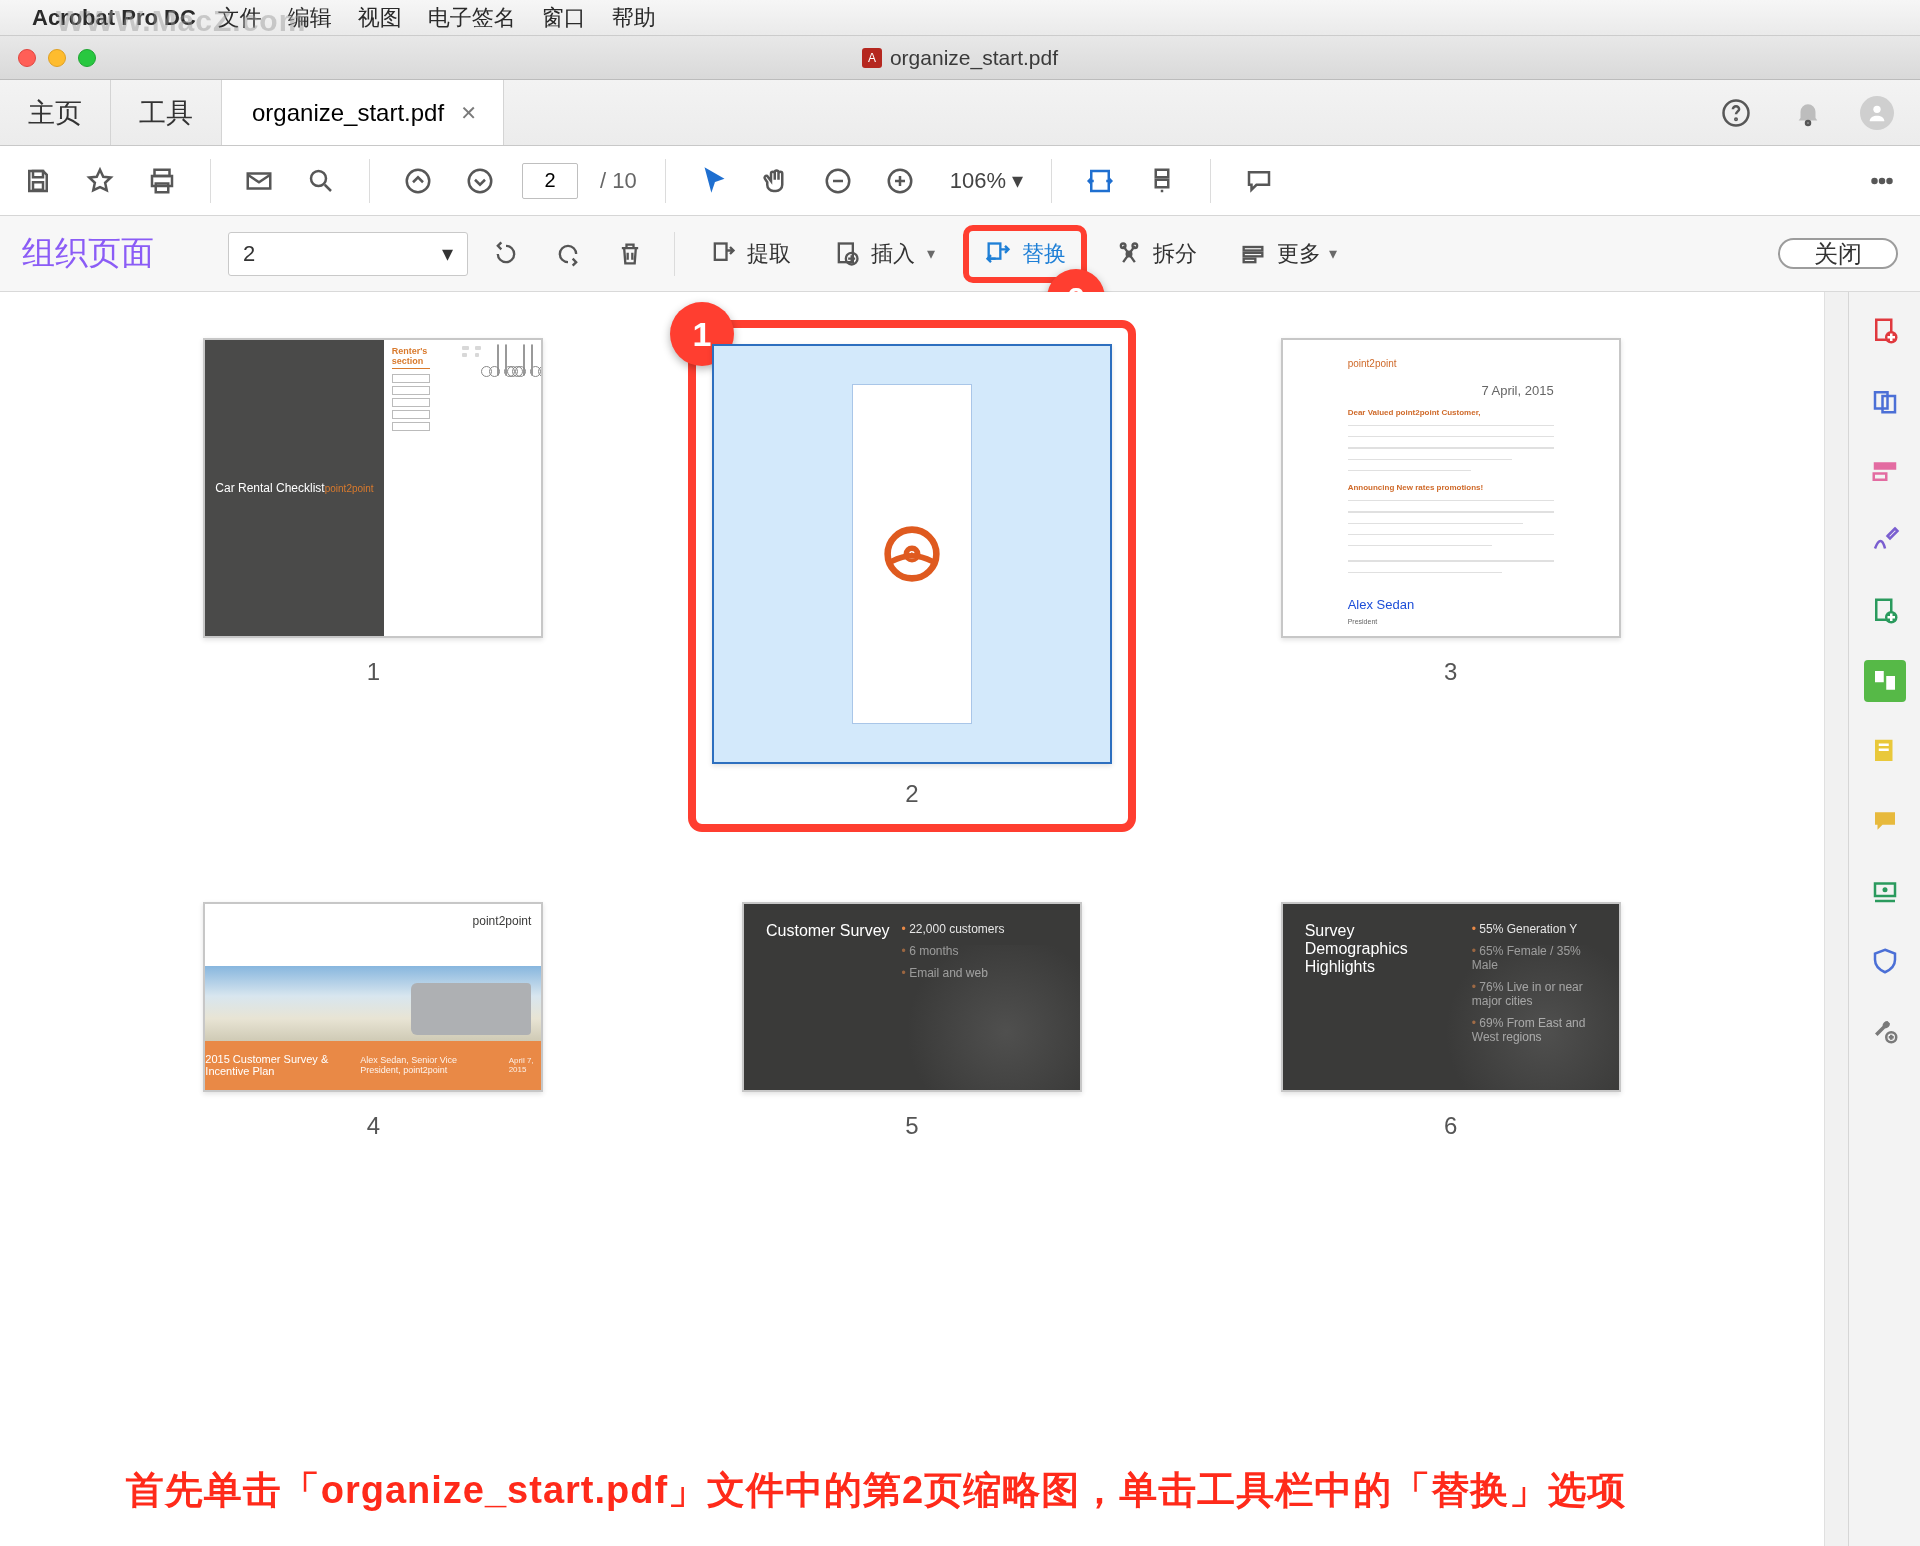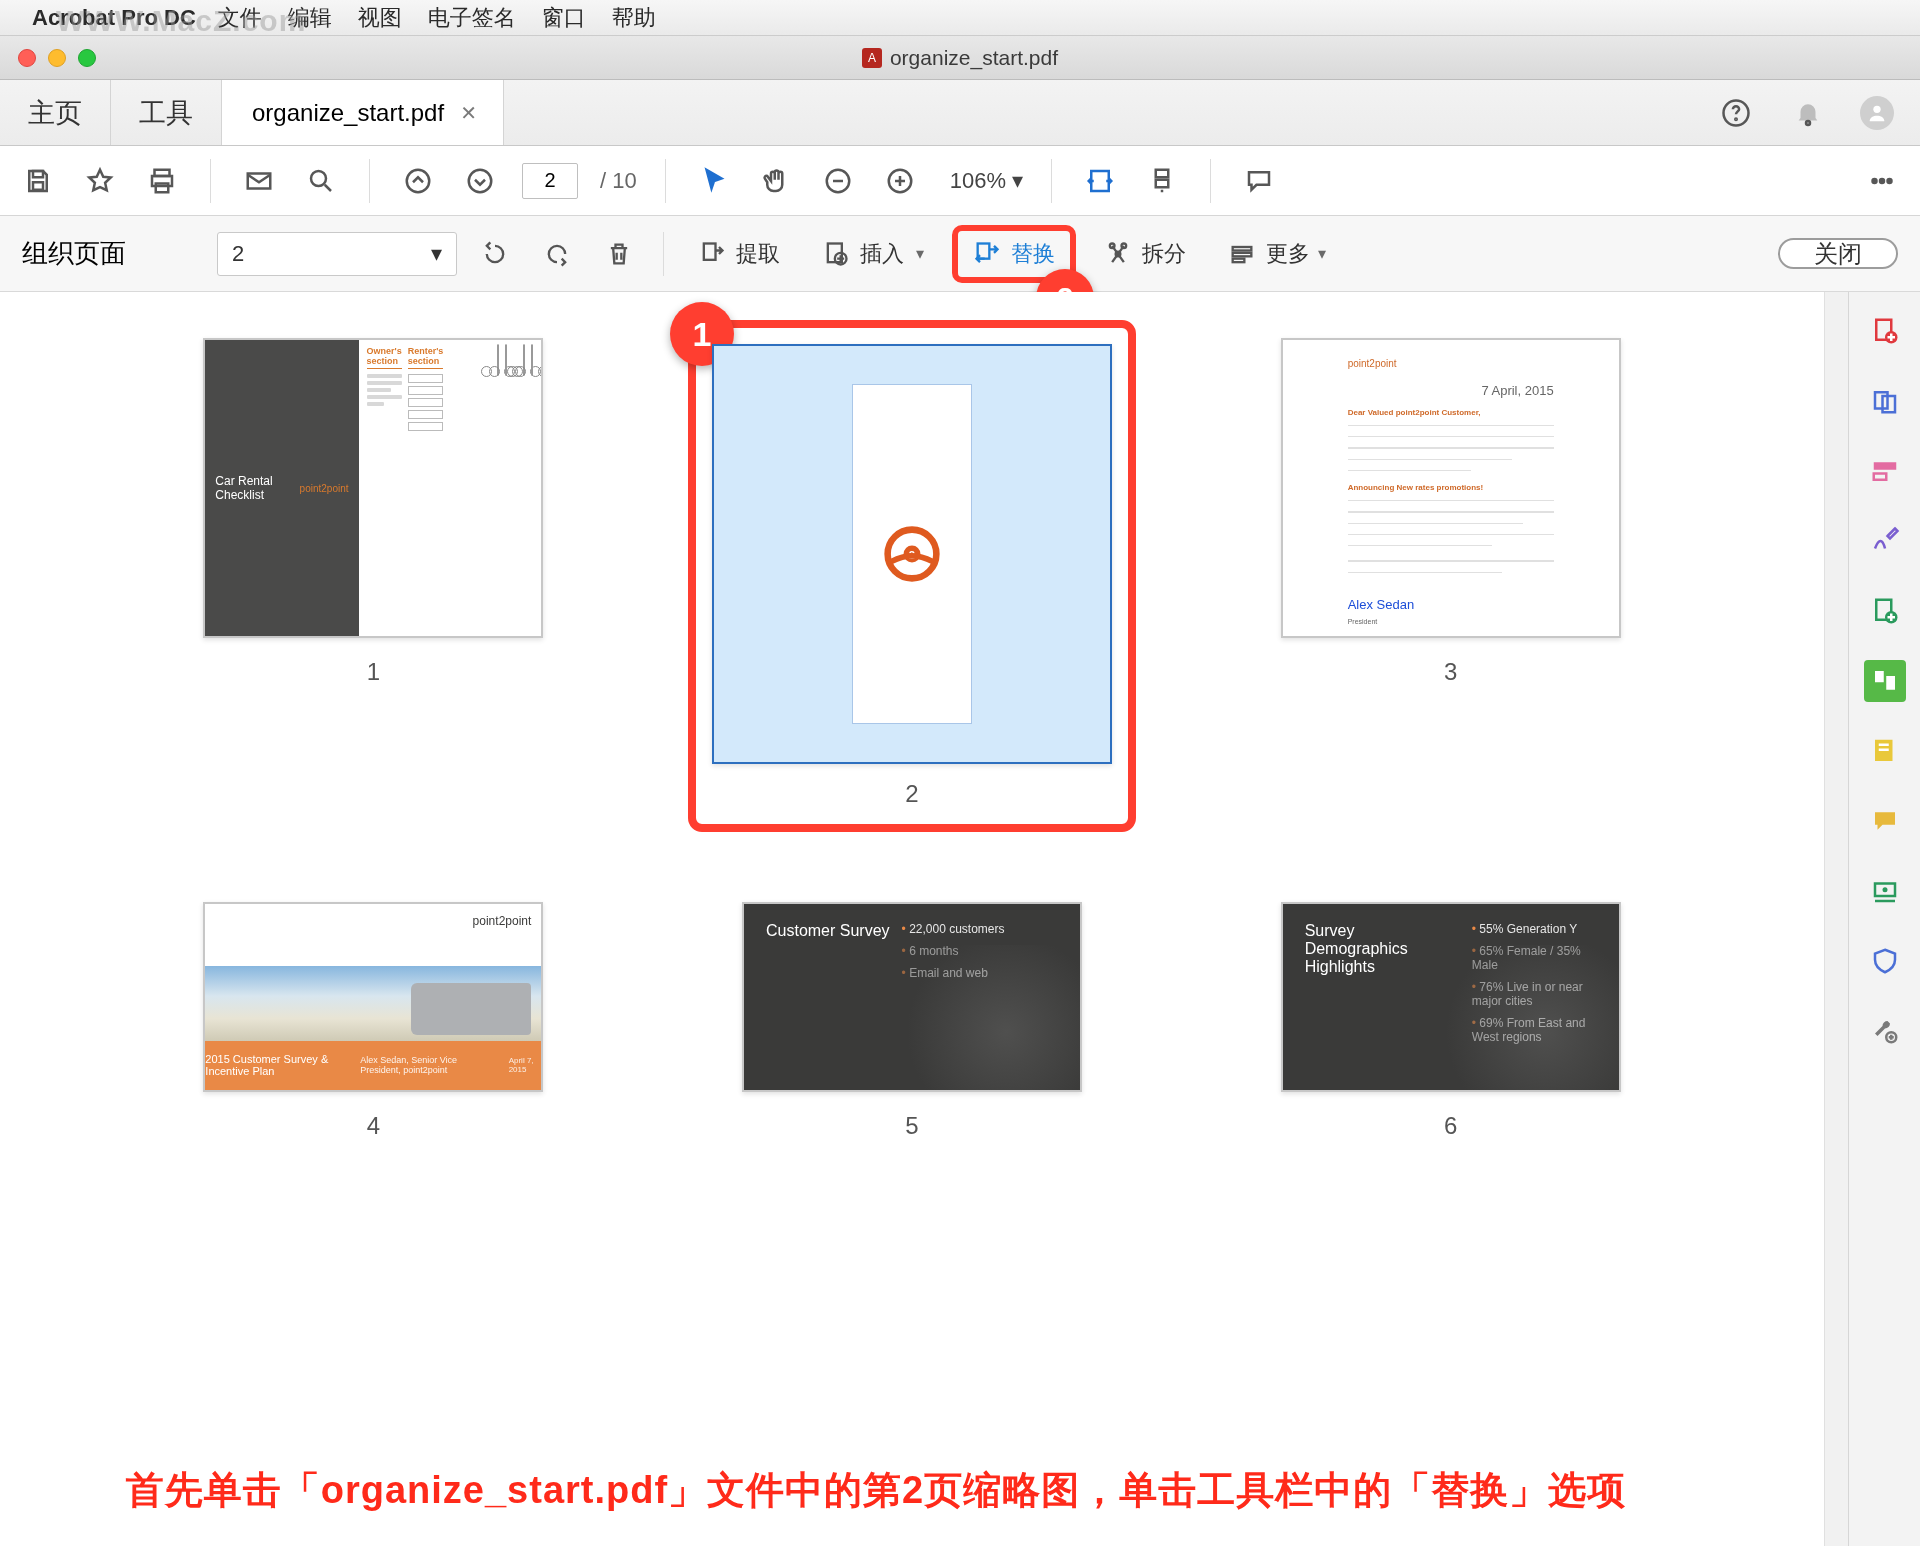--- a/index.html
+++ b/index.html
@@ -33,21 +33,21 @@
   .main-toolbar { height: 70px; background:#fff; border-bottom:1px solid #d6d6d6; display:flex; align-items:center; padding:0 18px; gap:22px; color:#595959; box-shadow: 0 2px 4px rgba(0,0,0,.05);}
   .tb-sep{width:1px;height:44px;background:#dcdcdc;margin:0 6px;}
   .ticon{width:40px;height:40px;display:flex;align-items:center;justify-content:center;font-size:28px;}
   .ticon svg{width:30px;height:30px;stroke:#575757;fill:none;stroke-width:2;}
   .page-field{width:56px;height:36px;border:1px solid #bfbfbf;text-align:center;font-size:20px;border-radius:2px;}
   .page-total{font-size:22px;color:#666;}
   .zoom-box{display:flex;align-items:center;gap:6px;font-size:22px;color:#444;margin-left:8px;}
   
   
   .org-bar{height:76px;background:#f7f7f7;border-bottom:1px solid #d9d9d9;display:flex;align-items:center;padding:0 22px;gap:14px;position:relative;}
-  .org-title{font-size:26px;color:#000000;margin-right:77px;}
+  .org-title{font-size:33px;color:#8b5cf6;margin-right:60px;}
   .page-select{width:240px;height:44px;border:1px solid #c9c9c9;border-radius:3px;background:#fff;display:flex;align-items:center;justify-content:space-between;padding:0 14px;font-size:22px;color:#333;}
   .obtn{height:44px;display:flex;align-items:center;gap:10px;padding:0 14px;font-size:22px;color:#333;border-radius:3px;}
   .obtn svg{width:28px;height:28px;stroke:#555;fill:none;stroke-width:2;}
   .obtn.iconic{padding:0 10px;}
   .obtn .chev{font-size:16px;color:#6a6a6a;margin-left:2px;}
   .replace-wrap{border:6px solid #ff3e30;border-radius:10px;padding:1px;position:relative;}
   .obtn.replace svg{stroke:#1e7fd6;}
   .obtn.replace{color:#1e7fd6;}
   .badge2{position:absolute;right:-24px;bottom:-50px;width:58px;height:58px;border-radius:50%;background:#ff3e30;color:#fff;display:flex;align-items:center;justify-content:center;font-size:30px;font-weight:700;box-shadow:0 3px 8px rgba(0,0,0,.3);}
   .close-btn{margin-left:auto;height:31px;padding:0 34px;border:2px solid #9c9c9c;border-radius:26px;font-size:24px;background:#fff;color:#333;display:flex;align-items:center;}
@@ -352,28 +352,20 @@
     <div class="thumb-grid">
 
       <div class="thumb-cell">
         <div class="thumb">
           <div class="p1">
             <div class="hdr">
                 <span>Car Rental Checklist</span>
                 <span class="logo">point2point</span>
               </div>
             <div class="cols">
-              <div class="col">
-                  <div class="sh">Owner's section</div>
-                  <div class="ln"></div>
-                  <div class="ln"></div>
-                  <div class="ln" style="width:70%"></div>
-                  <div class="ln"></div>
-                  <div class="ln" style="width:50%"></div>
-                </div>
               <div class="col">
                   <div class="sh">Renter's section</div>
                   <div class="box"></div>
                   <div class="box"></div>
                   <div class="box"></div>
                   <div class="box"></div>
                   <div class="box"></div>
                 </div>
             </div>
             <div style="border-top:1px solid #ccc;margin:0 8px"></div>

